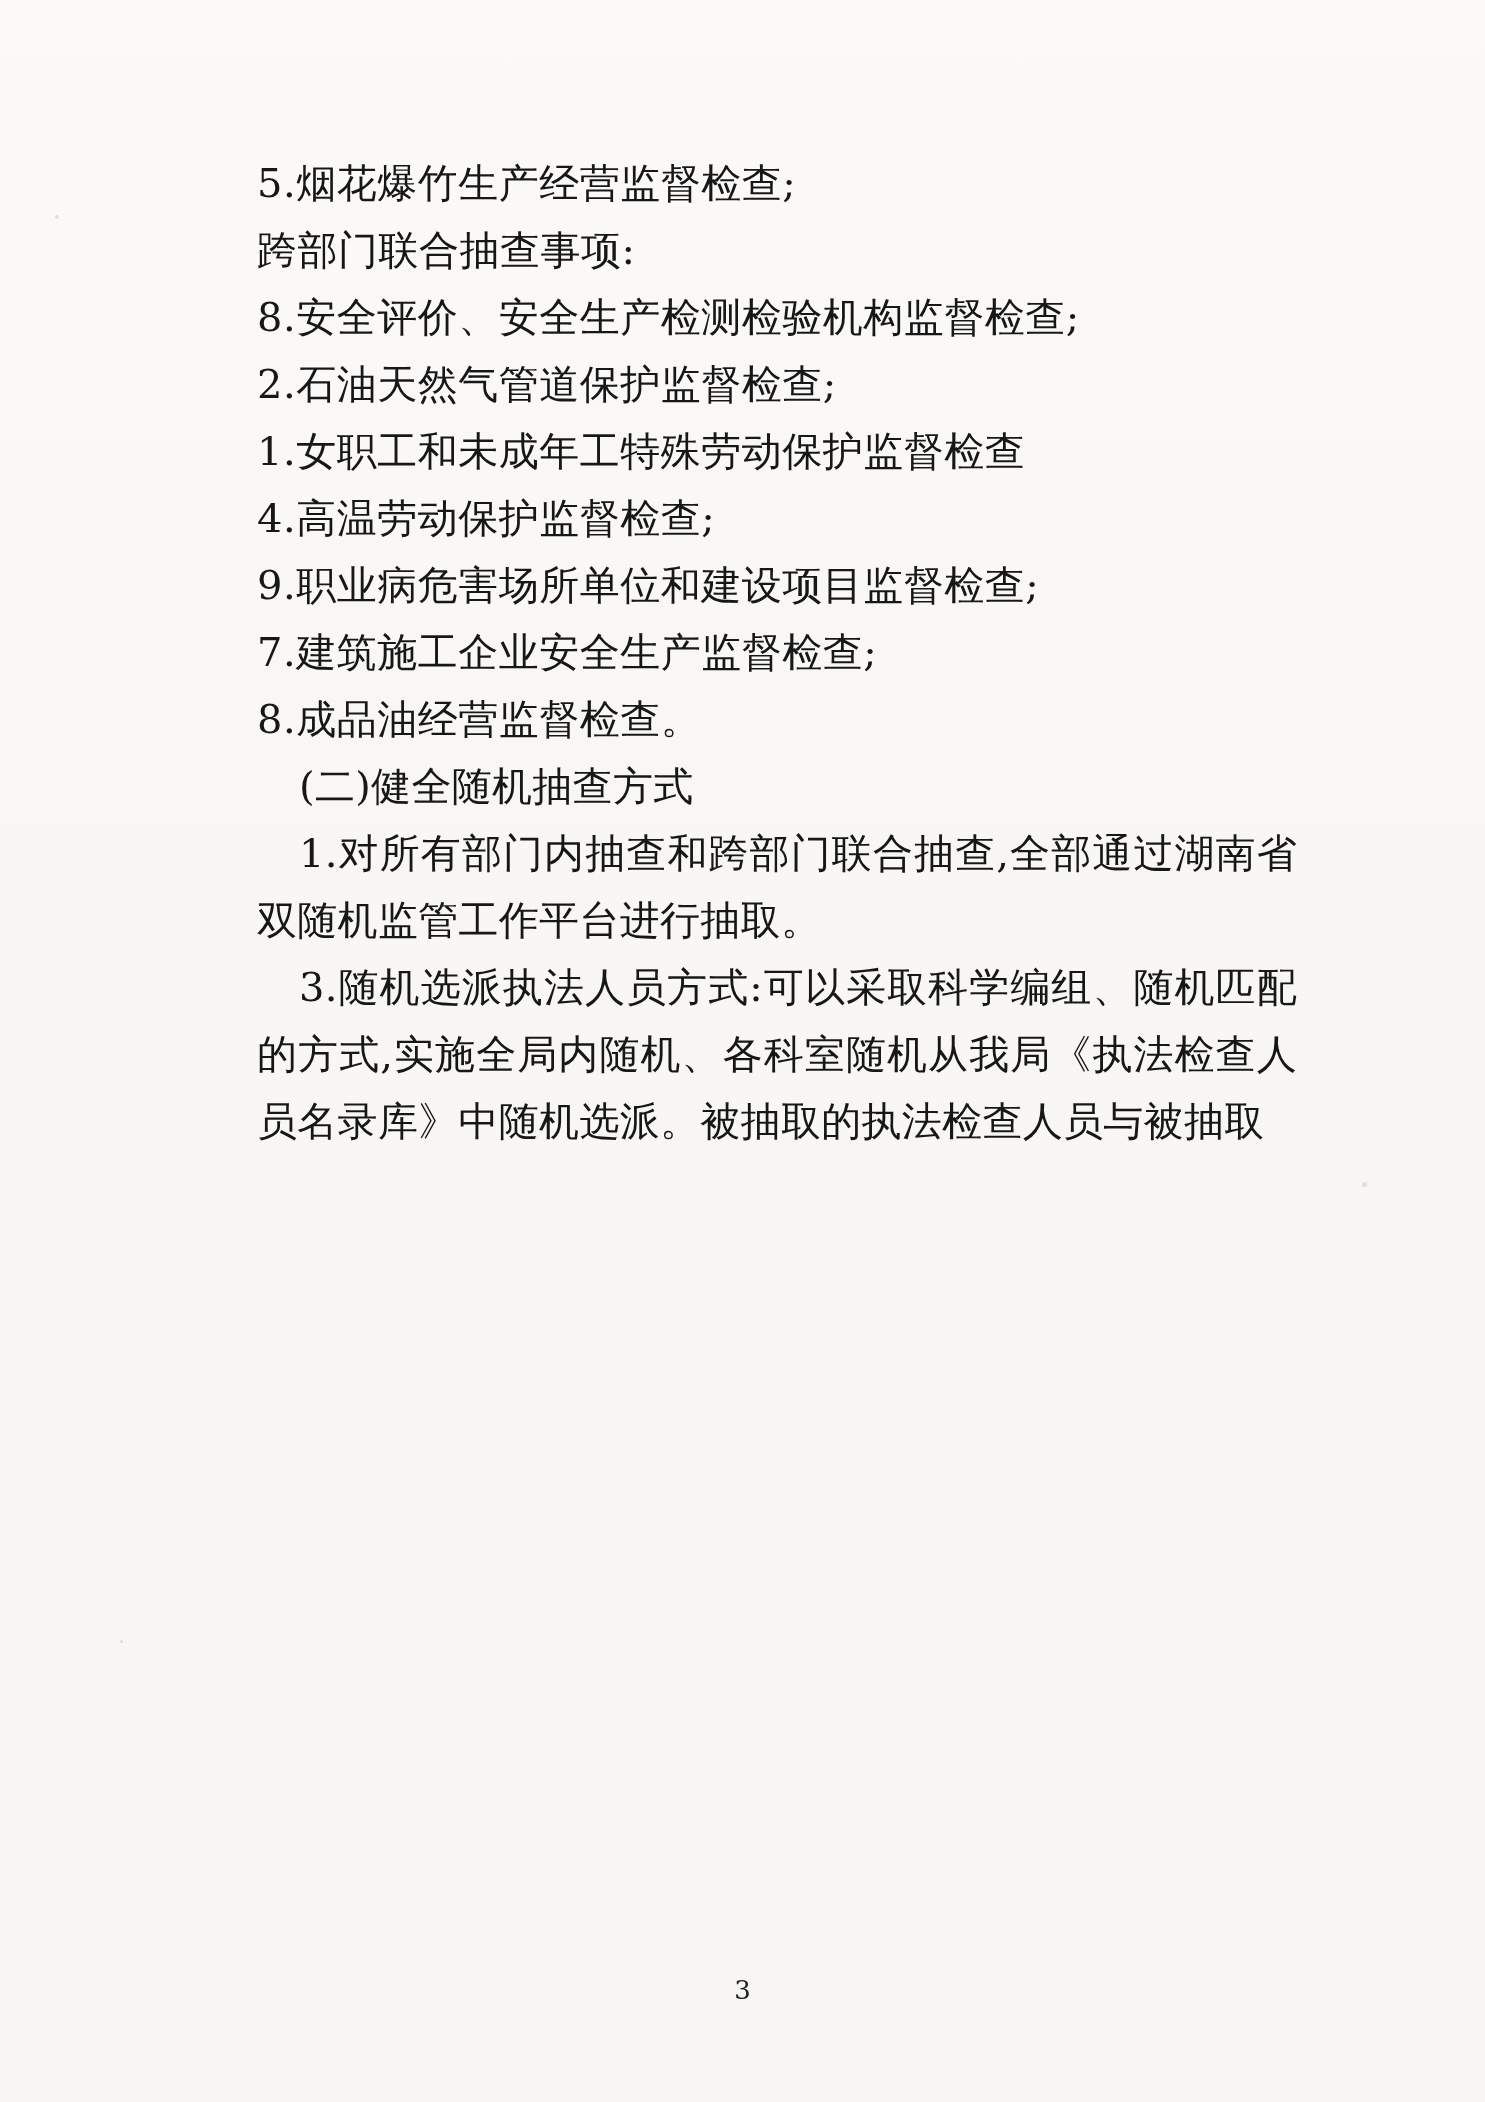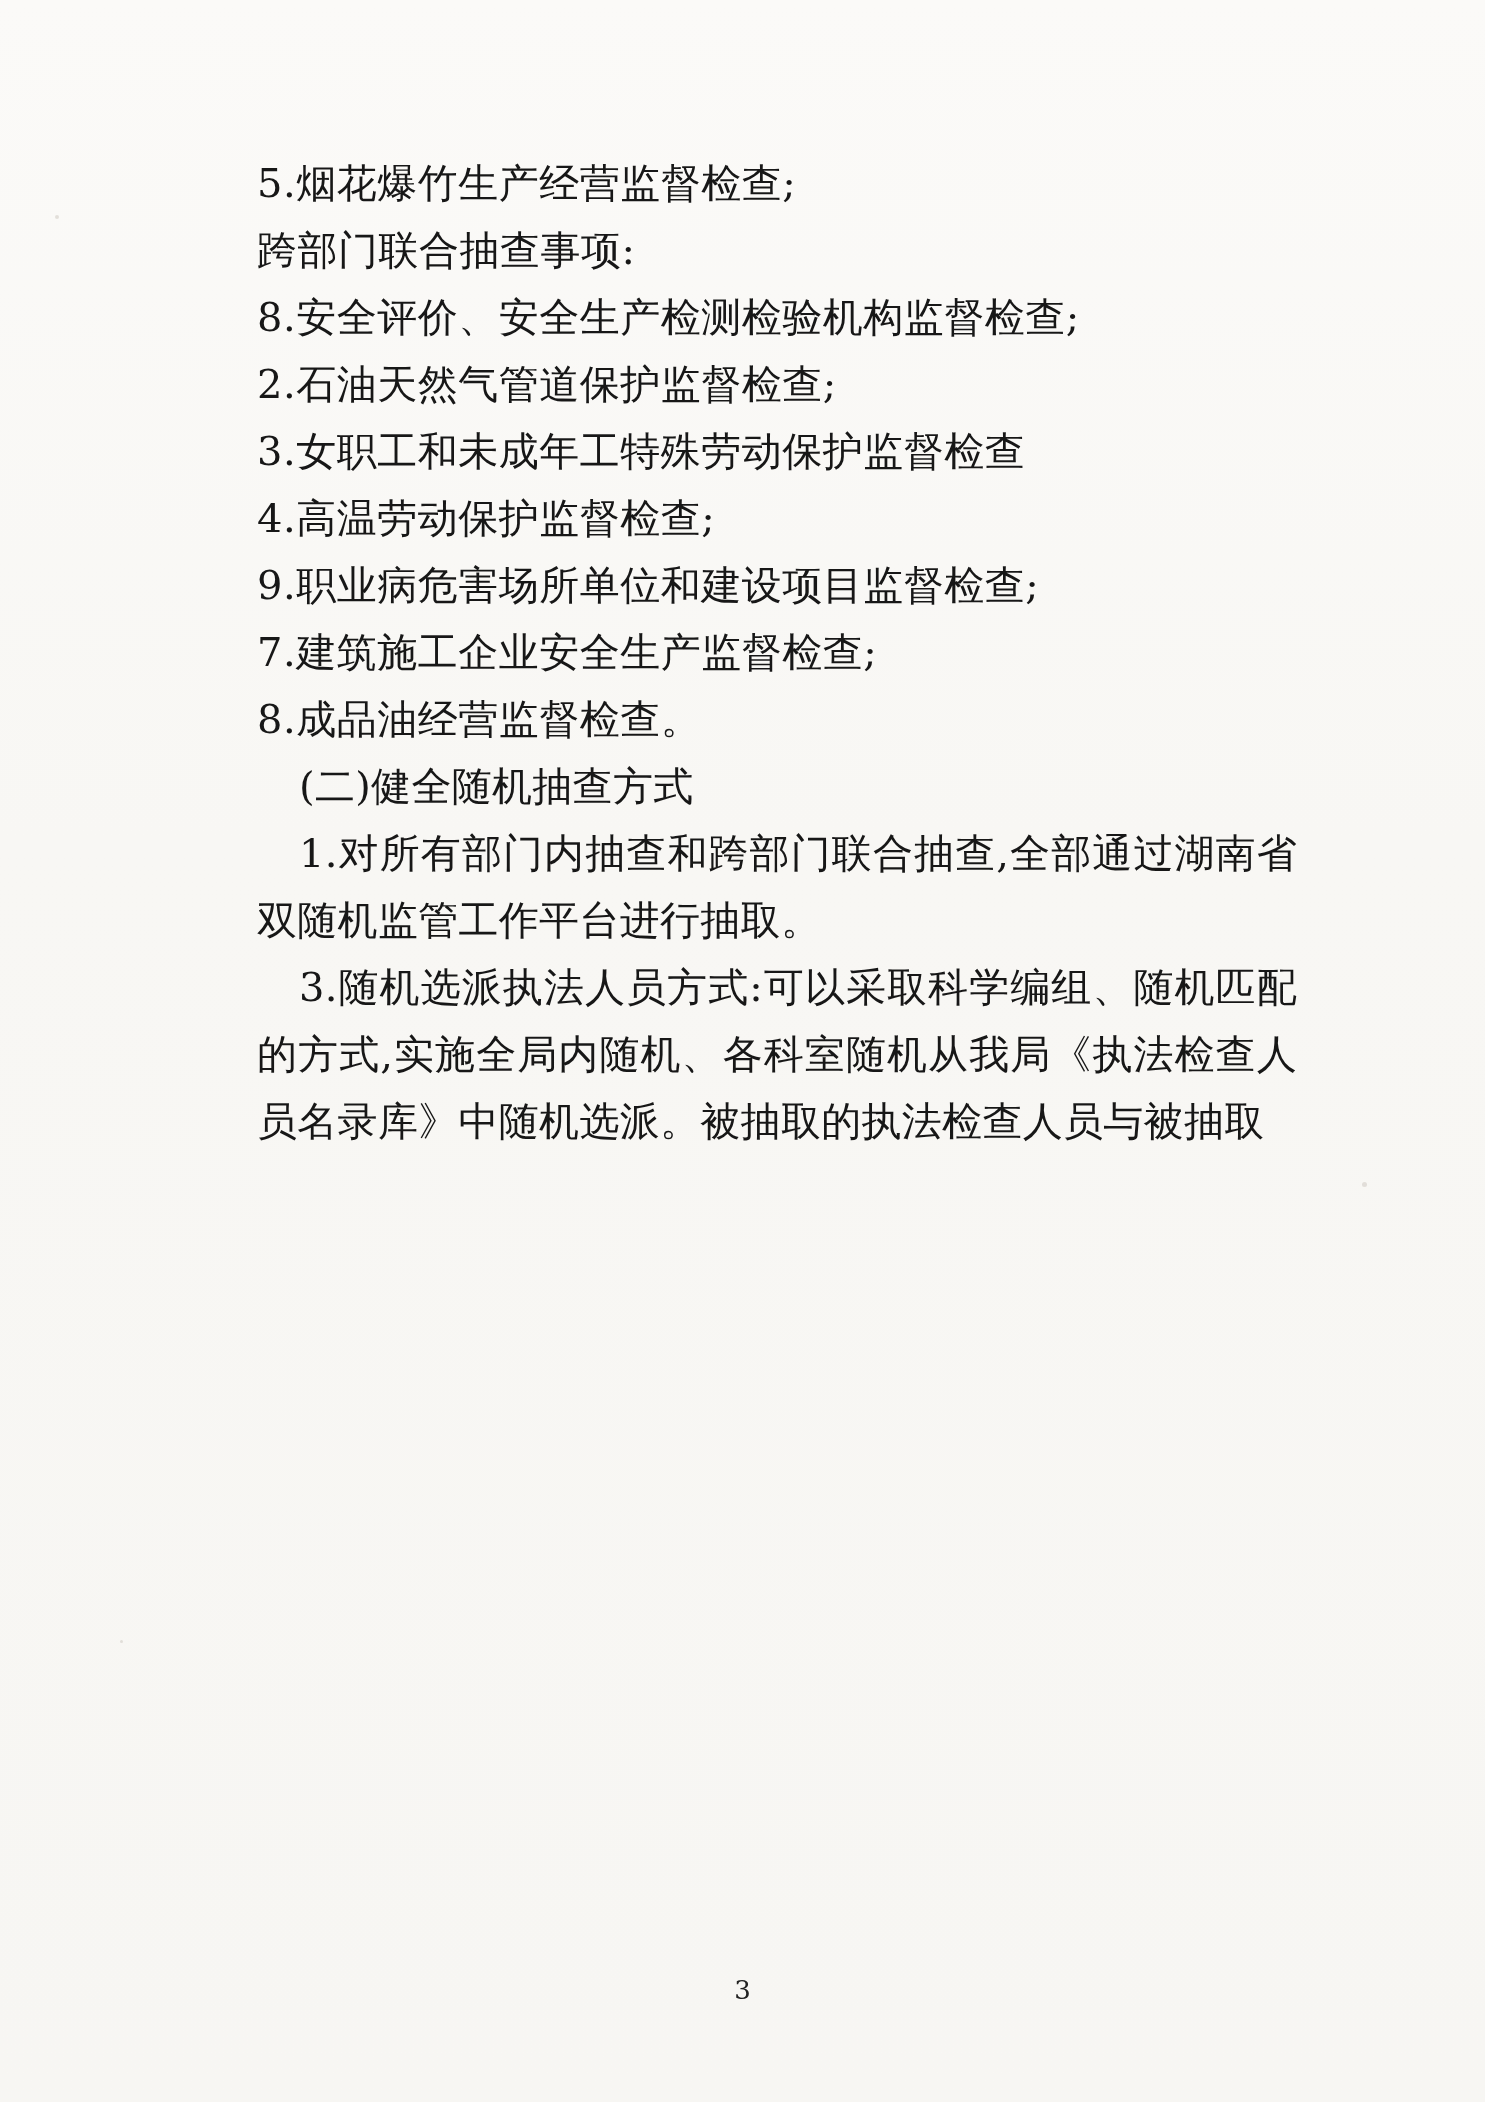--- a/index.html
+++ b/index.html
@@ -84,21 +84,21 @@
   <div class="speck" style="left:55px; top:215px; width:4px; height:4px;"></div>
   <div class="speck" style="left:1362px; top:1182px; width:5px; height:5px;"></div>
   <div class="speck" style="left:120px; top:1640px; width:3px; height:3px;"></div>
 
   <div class="content">
 
     <div class="line indent-1">5.烟花爆竹生产经营监督检查;</div>
     <div class="line indent-1">跨部门联合抽查事项:</div>
     <div class="line indent-1">8.安全评价、安全生产检测检验机构监督检查;</div>
     <div class="line indent-1">2.石油天然气管道保护监督检查;</div>
-    <div class="line indent-1">3.女职工和未成年工特殊劳动保护监督检查</div>
+    <div class="line indent-1">1.女职工和未成年工特殊劳动保护监督检查</div>
     <div class="line indent-1">4.高温劳动保护监督检查;</div>
     <div class="line indent-1">9.职业病危害场所单位和建设项目监督检查;</div>
     <div class="line indent-1">7.建筑施工企业安全生产监督检查;</div>
     <div class="line indent-1">8.成品油经营监督检查。</div>
 
     <div class="heading">(二)健全随机抽查方式</div>
 
     <div class="para">1.对所有部门内抽查和跨部门联合抽查,全部通过湖南省双随机监管工作平台进行抽取。</div>
     <div class="para">3.随机选派执法人员方式:可以采取科学编组、随机匹配的方式,实施全局内随机、各科室随机从我局《执法检查人员名录库》中随机选派。被抽取的执法检查人员与被抽取</div>
 

